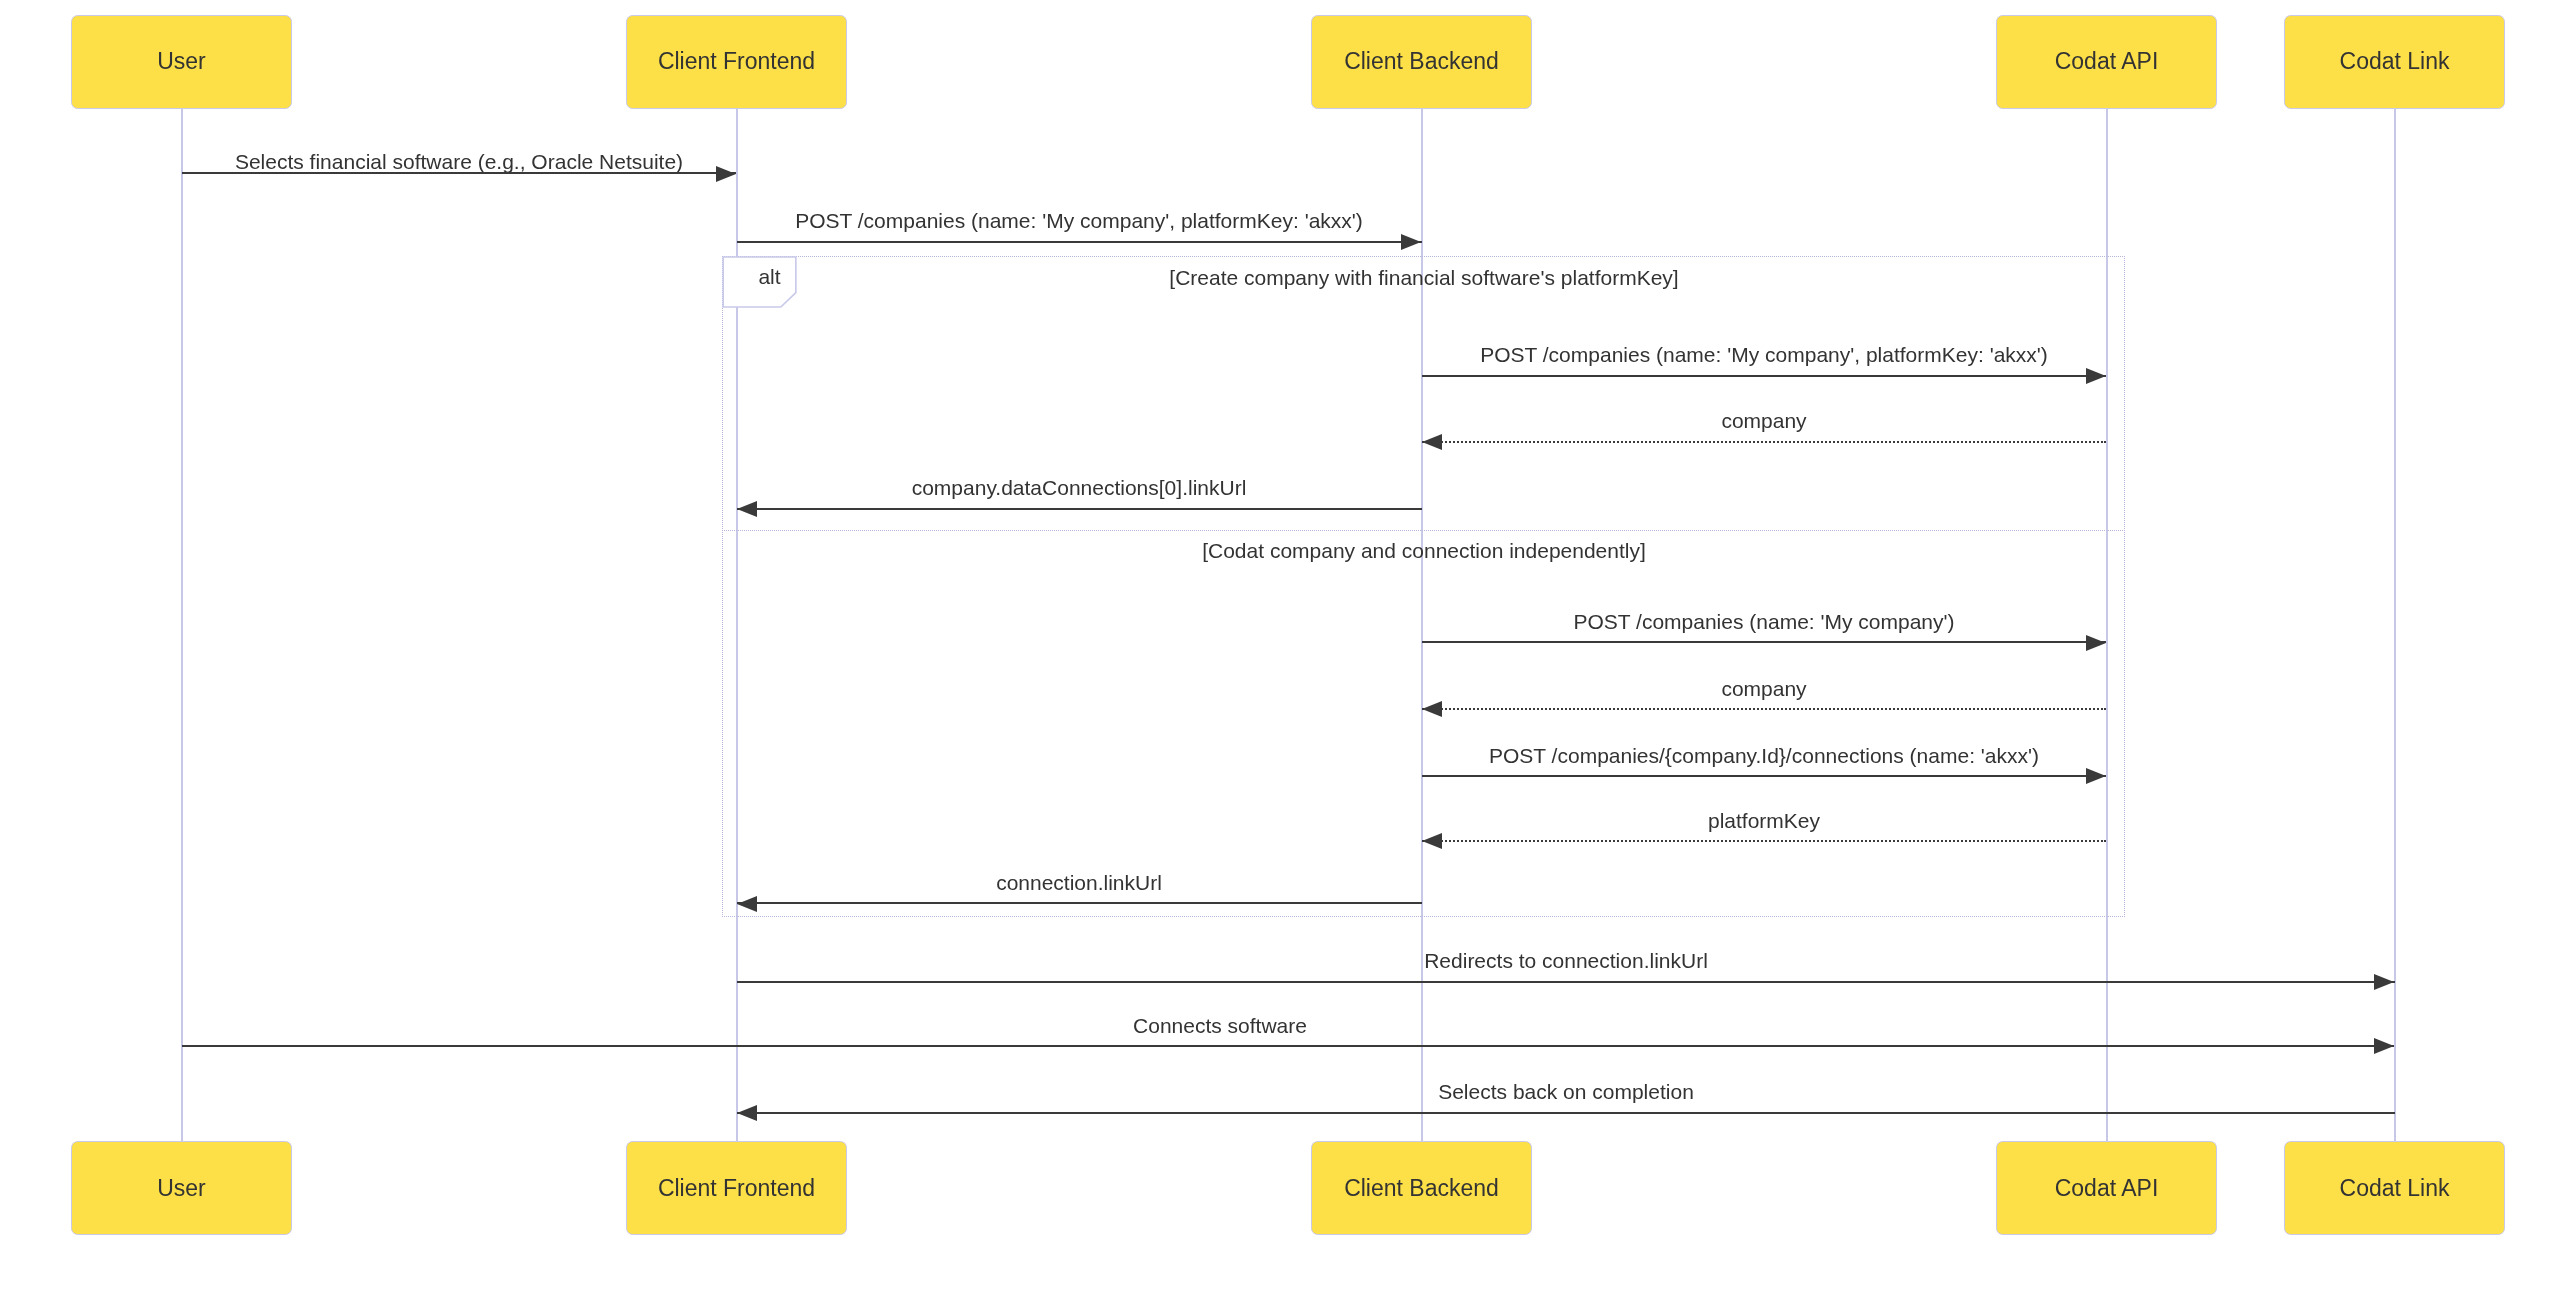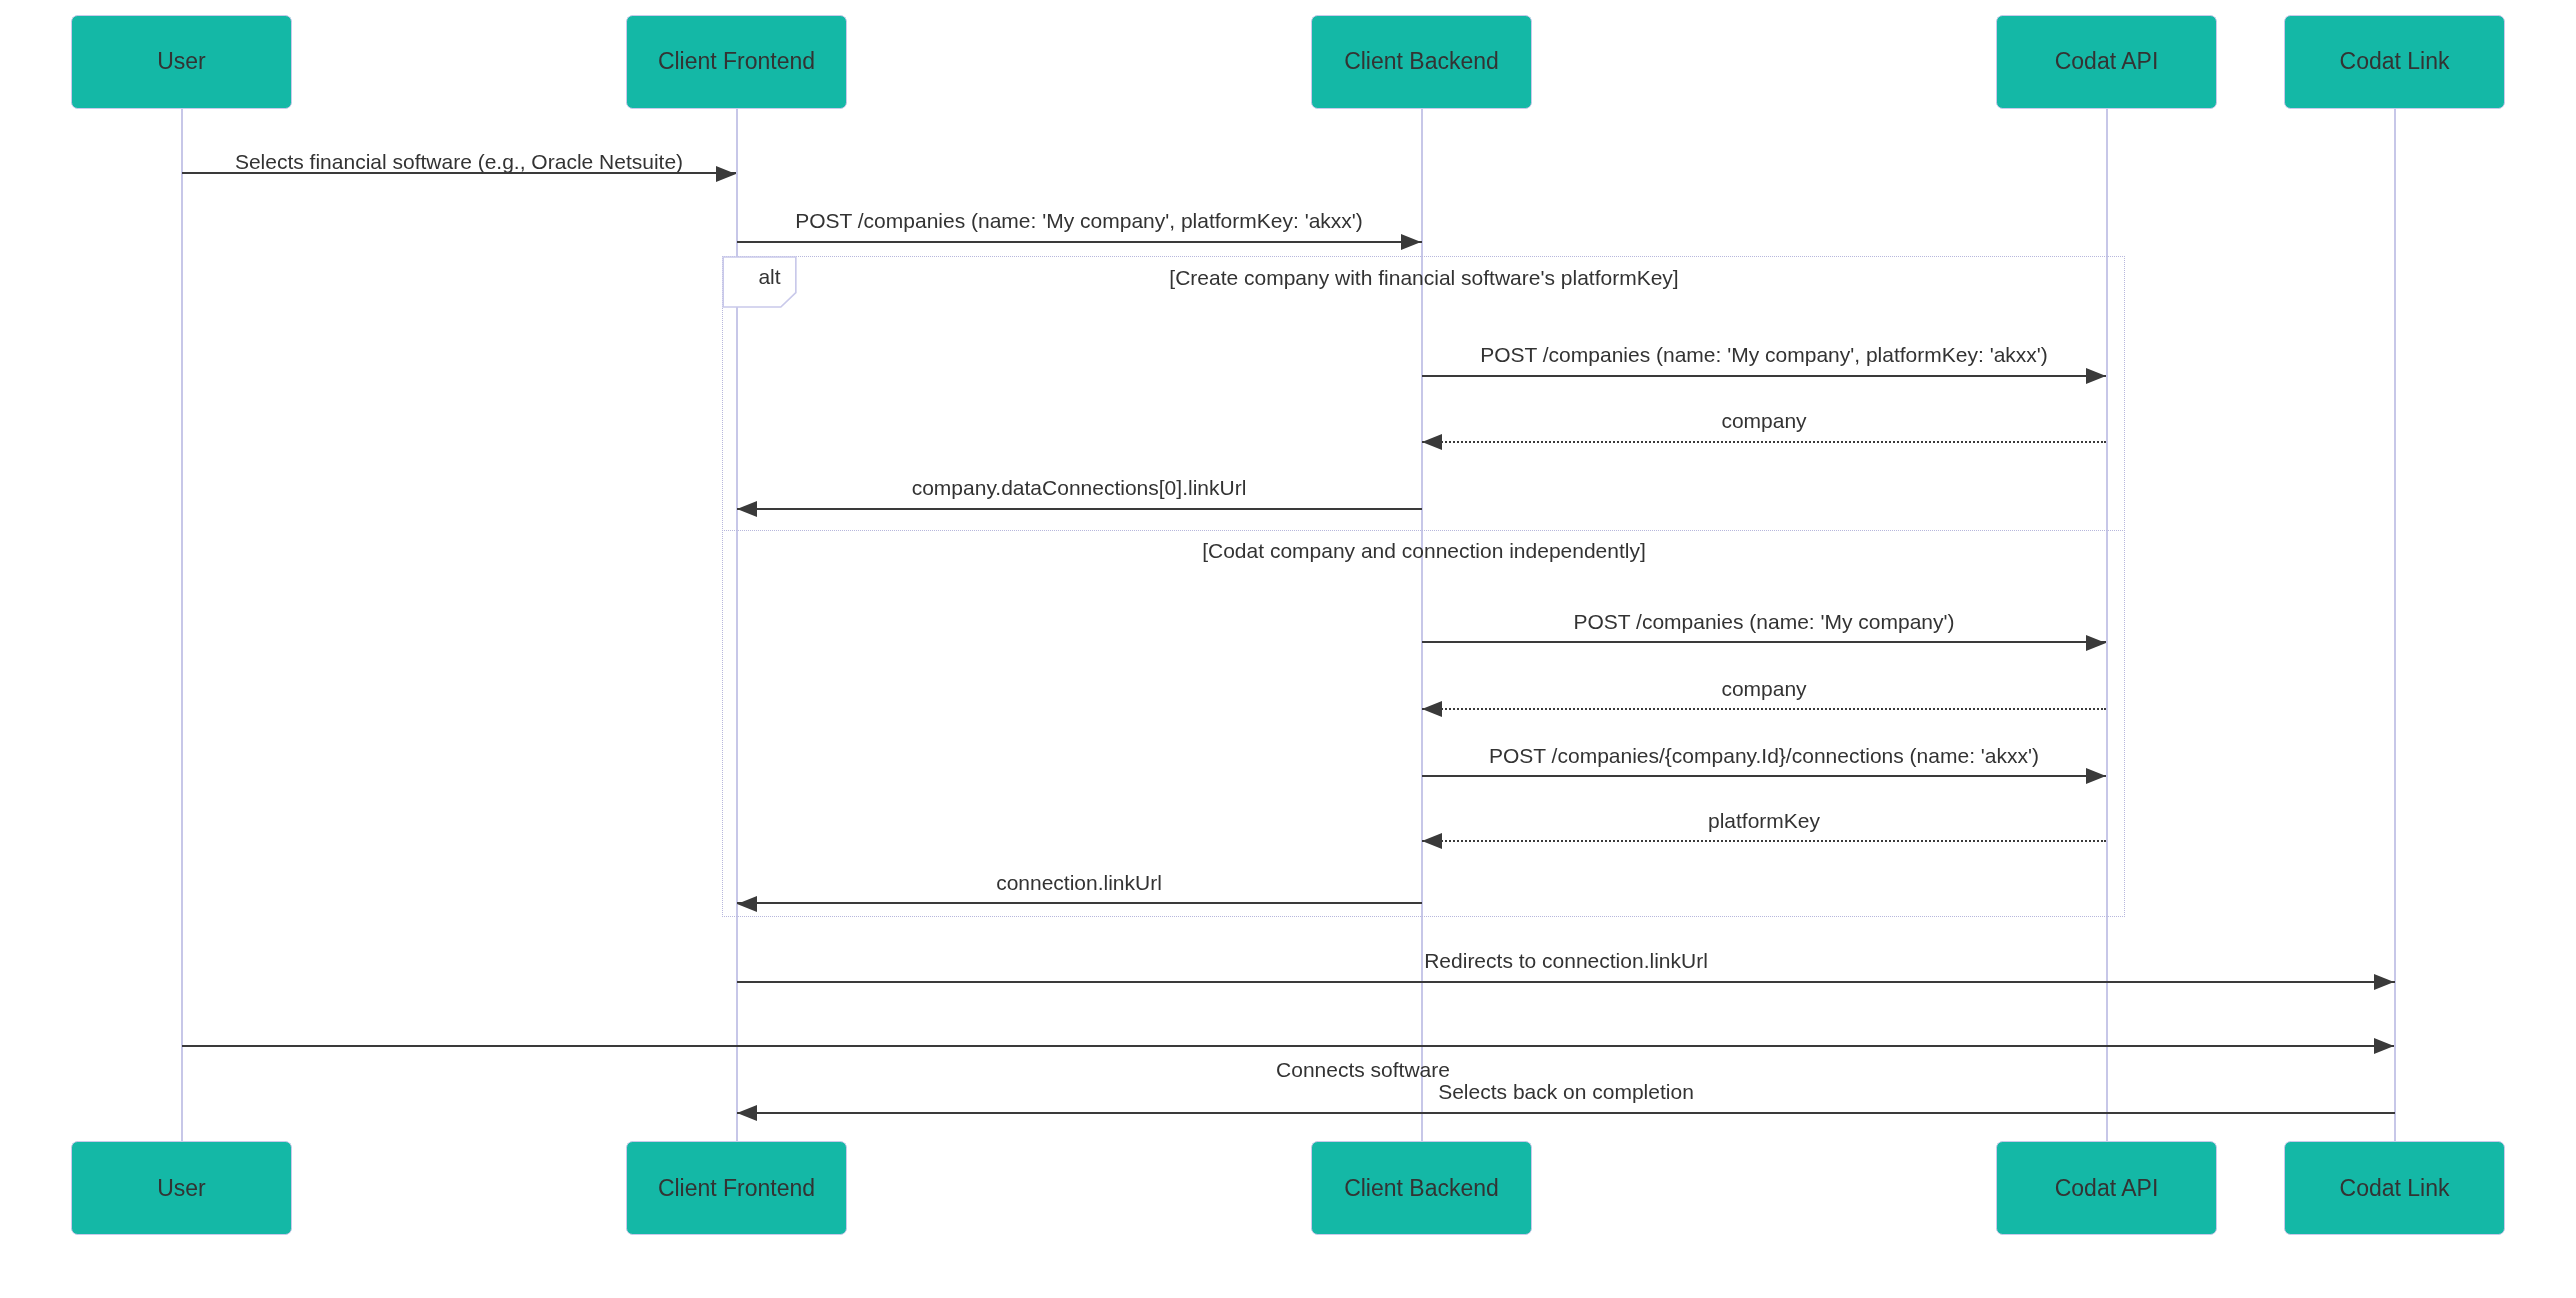--- a/index.html
+++ b/index.html
@@ -2,21 +2,21 @@
 <html style="font-size:10.7px"><head>
 <meta charset="utf-8">
 <style>
   html,body{margin:0;padding:0;background:#ffffff;}
   body{width:2576px;height:1299px;position:relative;overflow:hidden;
        font-family:"Liberation Sans", sans-serif;color:#333333;}
   .stage{position:absolute;left:0;top:0;width:2576px;height:1299px;}
 
   .lifeline{position:absolute;width:2px;background:#c7c7e8;top:107px;height:1035px;}
 
-  .actor{position:absolute;width:221px;height:94px;background:#14b8a6;
+  .actor{position:absolute;width:221px;height:94px;background:#fde047;
          border:1.7px solid #c9c9ea;border-radius:6.7px;box-sizing:border-box;
          display:flex;align-items:center;justify-content:center;
          font-size:23px;color:#333333;}
 
   .alt-frame{position:absolute;left:722px;top:256px;width:1403px;height:661px;
              border:1.7px dotted #b7b7dc;box-sizing:border-box;}
   .alt-divider{position:absolute;left:722px;top:530px;width:1403px;height:0;
                border-top:1.7px dotted #b7b7dc;}
   .alt-label-wrap{position:absolute;left:722px;top:256px;width:95px;height:52px;}
   .alt-label-text{position:absolute;left:0;top:9.4px;width:100%;text-align:center;
@@ -115,21 +115,21 @@
     <div class="ah left" style="left:737px;top:896px;"></div>
   </div>
 
   <div>
     <span class="msg-label" style="left:1566px;top:949px;">Redirects to connection.linkUrl</span>
     <div class="line" style="left:737px;top:981px;width:1658px;"></div>
     <div class="ah right" style="left:2374px;top:974px;"></div>
   </div>
 
   <div>
-    <span class="msg-label" style="left:1363px;top:1014px;margin-top:44px;">Connects software</span>
+    <span class="msg-label" style="left:1220px;top:1014px;">Connects software</span>
     <div class="line" style="left:182px;top:1045px;width:2212px;"></div>
     <div class="ah right" style="left:2374px;top:1038px;"></div>
   </div>
 
   <div>
     <span class="msg-label" style="left:1566px;top:1080px;">Selects back on completion</span>
     <div class="line" style="left:737px;top:1112px;width:1658px;"></div>
     <div class="ah left" style="left:737px;top:1105px;"></div>
   </div>
 

